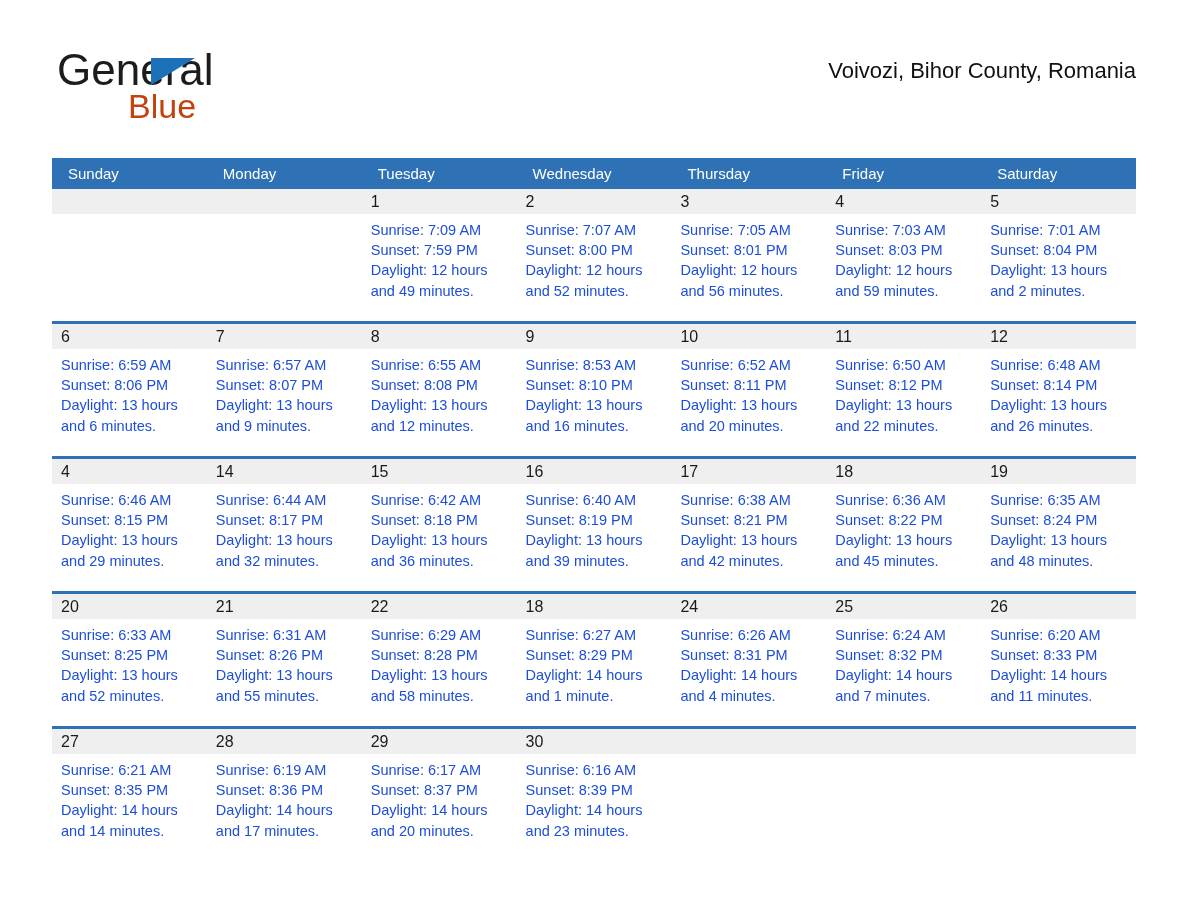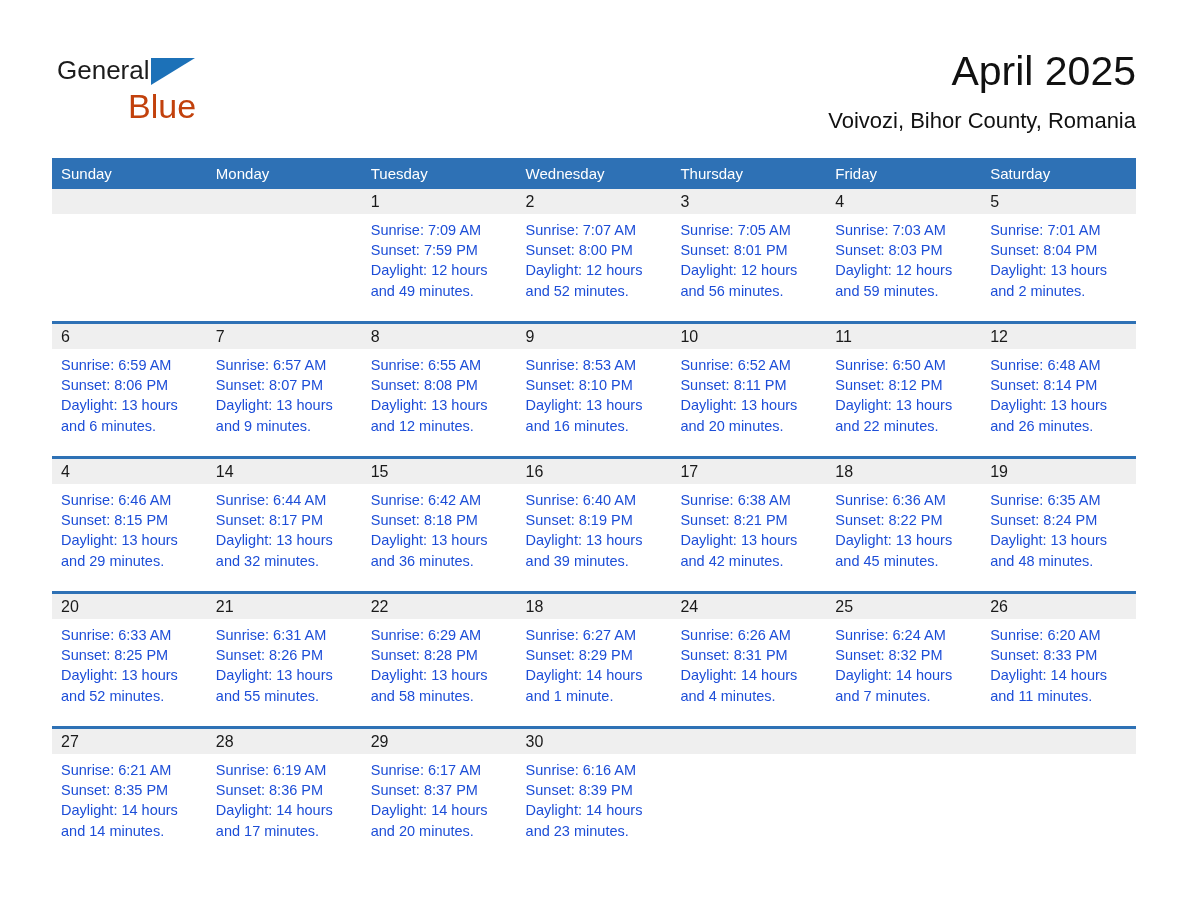--- a/index.html
+++ b/index.html
@@ -39,21 +39,21 @@
     width: 300px;
     height: 80px;
   }
   .brand-row1 {
     position: relative;
     height: 40px;
     line-height: 40px;
     white-space: nowrap;
   }
   .brand-general {
-    font-size: 26px;
+    font-size: 44px;
     color: #1c1c1c;
     letter-spacing: 0px;
     font-weight: 400;
   }
   .brand-triangle {
     position: absolute;
     left: 94px;
     top: 8px;
     width: 0;
     height: 0;
@@ -109,21 +109,21 @@
     display: flex;
     background: #2e71b5;
     height: 31px;
   }
   .weekday-cell {
     flex: 1 1 0;
     min-width: 0;
     color: #ffffff;
     font-size: 15px;
     line-height: 31px;
-    padding-left: 9px;
+    padding-left: 16px;
     box-sizing: border-box;
     white-space: nowrap;
   }
 
   .week-row {
     position: relative;
     border-top: 3px solid #2e71b5;
     height: 132px;
     box-sizing: content-box;
   }
@@ -181,21 +181,20 @@
       <div class="brand-row1">
         <span class="brand-general">General</span>
         <span class="brand-triangle"></span>
       </div>
       <div class="brand-row2">
         <span class="brand-blue">Blue</span>
       </div>
     </div>
 
     <div class="title-block">
-      <div class="cal-title">April 2025</div>
       <div class="cal-subtitle">Voivozi, Bihor County, Romania</div>
     </div>
 
   </div>
 
   <div class="calendar">
     <div class="weekday-header" id="weekday-header">
         <div class="weekday-cell">Sunday</div>
         <div class="weekday-cell">Monday</div>
         <div class="weekday-cell">Tuesday</div>

